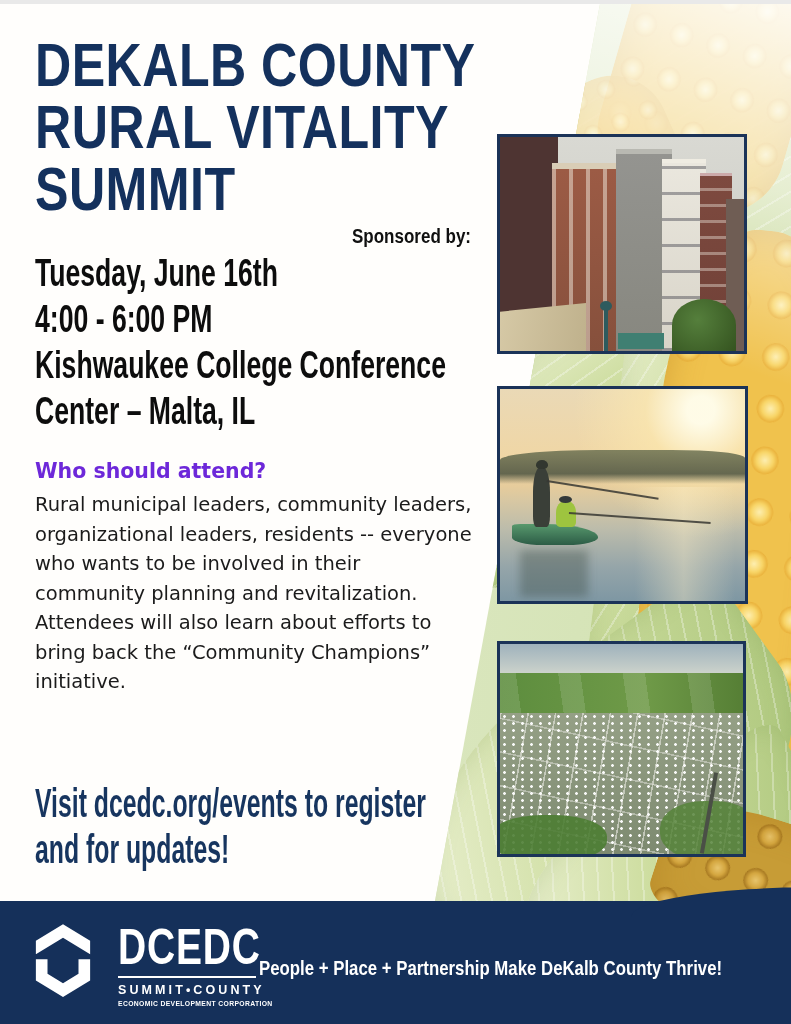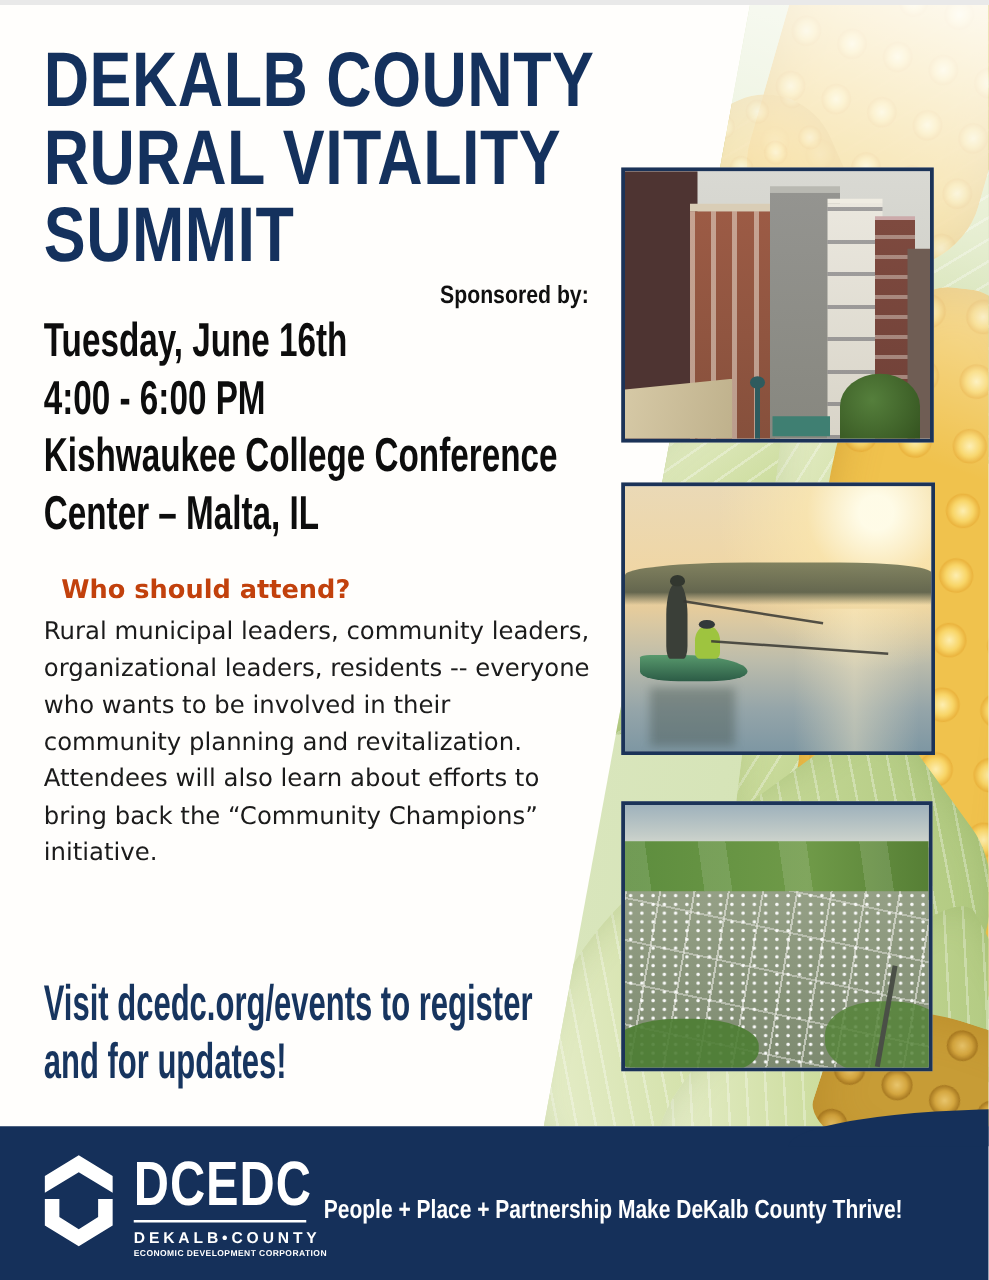--- a/index.html
+++ b/index.html
@@ -25,21 +25,21 @@
         background-image:radial-gradient(ellipse 42% 36% at 50% 40%,#e8c56d 0%,#d4a63f 45%,#a87a22 72%,rgba(0,0,0,0) 76%);}
   .corn-fade{position:absolute;left:470px;top:0;width:321px;height:430px;
         background:linear-gradient(200deg,rgba(255,255,255,.9) 0%,rgba(255,255,255,.55) 35%,rgba(255,255,255,0) 70%);}
 
   
   #title{left:35px;top:30px;font-size:62px;line-height:62px;color:#14315d;transform:scaleX(.81);letter-spacing:.5px;}
   #sponsored{left:352px;top:221px;font-size:20px;color:#101010;transform:scaleX(.85);}
   #meta-logo{left:328px;top:251px;display:flex;align-items:center;gap:7px;}
   #meta-word{font-size:33px;font-weight:600;color:#1c2b33;letter-spacing:.5px;}
   #details{left:35px;top:246px;font-size:38px;line-height:46px;color:#0d0d0d;transform:scaleX(.70);}
-  #attend-h{left:49px;top:455px;font-size:20.5px;font-weight:700;color:#c2410c;font-family:"DejaVu Sans",sans-serif;}
+  #attend-h{left:35px;top:455px;font-size:20.5px;font-weight:700;color:#6d28d9;font-family:"DejaVu Sans",sans-serif;}
   #attend-b{left:35px;top:486px;font-size:19.5px;line-height:29.5px;color:#1b1b1b;
             font-family:"DejaVu Sans",sans-serif;white-space:pre-line;}
   #refresh{left:35px;top:724px;font-size:19.5px;color:#1b1b1b;font-family:"DejaVu Sans",sans-serif;}
   #cta{left:35px;top:776px;font-size:40px;line-height:46px;color:#17355f;transform:scaleX(.62);}
 
   
   .photo{position:absolute;border:3px solid #1b3358;overflow:hidden;background:#ccc;}
   #ph1{left:497px;top:130px;width:244px;height:214px;}
   #ph2{left:497px;top:382px;width:245px;height:212px;}
   #ph3{left:497px;top:637px;width:243px;height:210px;}
@@ -104,21 +104,21 @@
          linear-gradient(#95a086,#7d8a70);
        background-size:9px 7px,auto,auto,auto;}
   .patch1{position:absolute;left:-4%;bottom:-6%;width:48%;height:34%;border-radius:45%;background:#4c7d33;opacity:.9;}
   .patch2{position:absolute;right:-6%;bottom:-4%;width:40%;height:42%;border-radius:45%;background:#56843a;opacity:.85;}
   .road{position:absolute;right:13%;bottom:0;width:4px;height:58%;background:#4a4f46;transform:rotate(10deg);}
 
   
   .footer{position:absolute;left:0;top:897px;width:791px;height:127px;background:#15305a;}
   .footer::before{content:'';position:absolute;right:-30px;top:-14px;width:190px;height:30px;
        background:#15305a;border-radius:100% 0 0 0;}
-  .logo-wrap{position:absolute;left:32px;top:22px;display:flex;gap:13px;}
+  .logo-wrap{position:absolute;left:32px;top:22px;display:flex;gap:24px;}
   .wordmark{display:flex;flex-direction:column;width:140px;}
   .dcedc{font-size:50px;line-height:48px;font-weight:700;color:#fff;transform:scaleX(.78);transform-origin:0 0;letter-spacing:1px;}
   .rule{width:138px;height:2px;background:#fff;margin-top:5px;}
   .county{font-size:12.5px;font-weight:700;color:#fff;letter-spacing:3.1px;margin-top:5px;white-space:nowrap;}
   .orgline{font-size:6.8px;font-weight:700;color:#fff;letter-spacing:.35px;margin-top:3px;white-space:nowrap;}
   .tagline{position:absolute;left:259px;top:55px;font-size:21px;font-weight:700;color:#fff;
        transform:scaleX(.8);transform-origin:0 0;white-space:nowrap;}
 </style>
 </head>
 <body>
@@ -203,20 +203,20 @@
 
   <div class="footer">
     <div class="logo-wrap">
       <svg width="62" height="80" viewBox="0 0 64 80">
         <path fill="#ffffff" d="M32 0 L60 17 L60 31 L32 14 L4 31 L4 17 Z"></path>
         <path fill="#ffffff" d="M4 36 L4 58 L32 75 L60 58 L60 36 L48 36 L48 51 L32 61 L16 51 L16 36 Z"></path>
       </svg>
       <div class="wordmark">
         <div class="dcedc">DCEDC</div>
         <div class="rule"></div>
-        <div class="county">DEKALB•COUNTY</div>
+        <div class="county">SUMMIT•COUNTY</div>
         <div class="orgline">ECONOMIC DEVELOPMENT CORPORATION</div>
       </div>
     </div>
     <div class="tagline">People + Place + Partnership Make DeKalb County Thrive!</div>
   </div>
 
 </div>
 
 </body></html>

